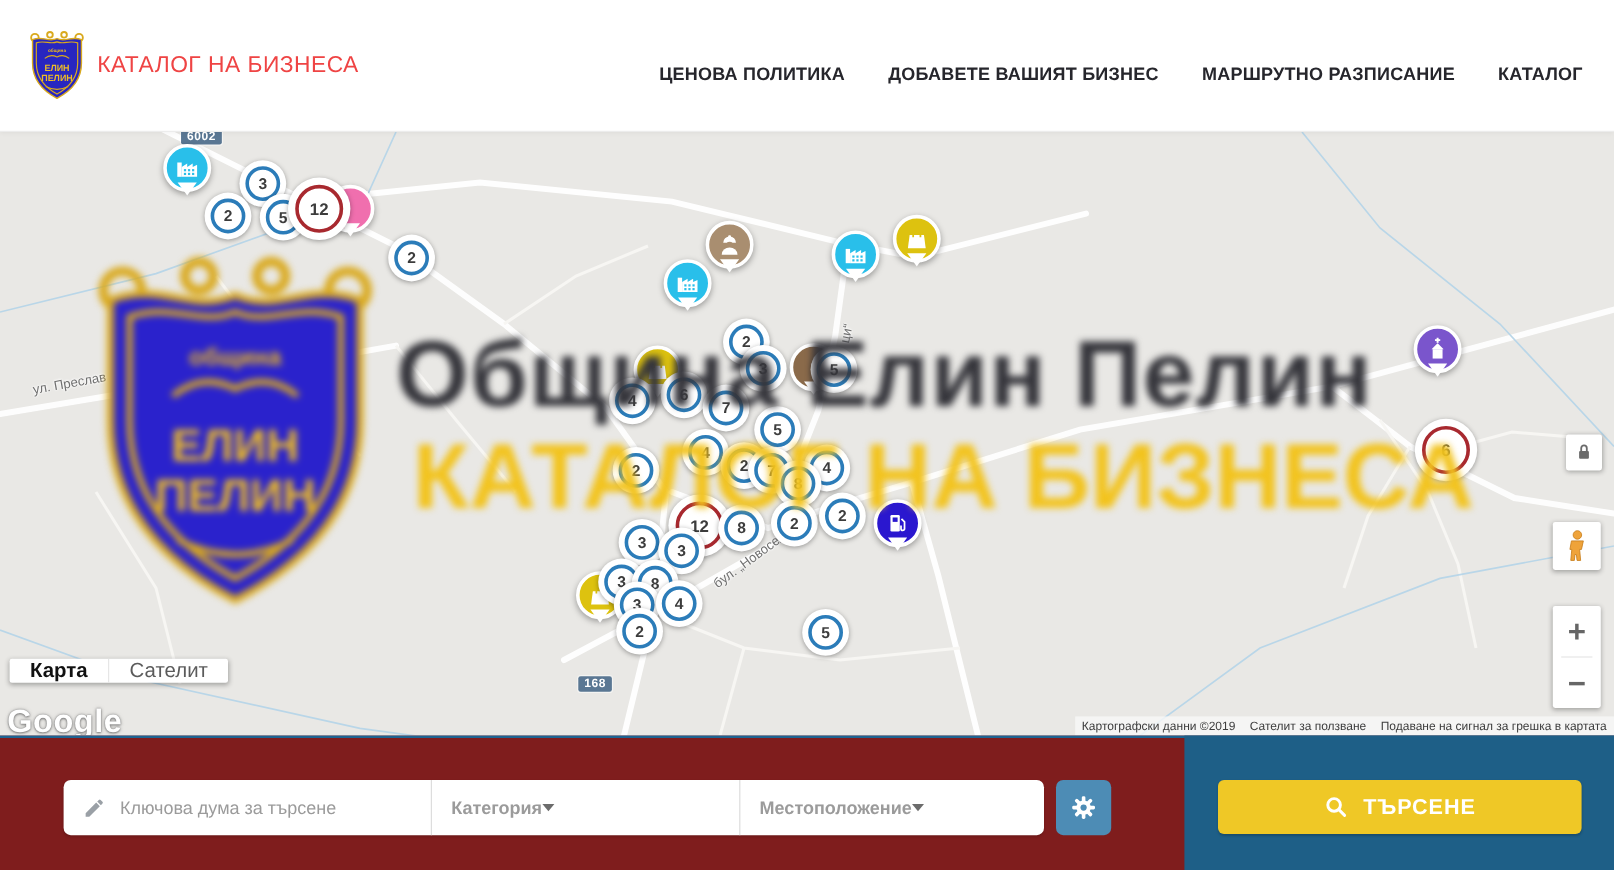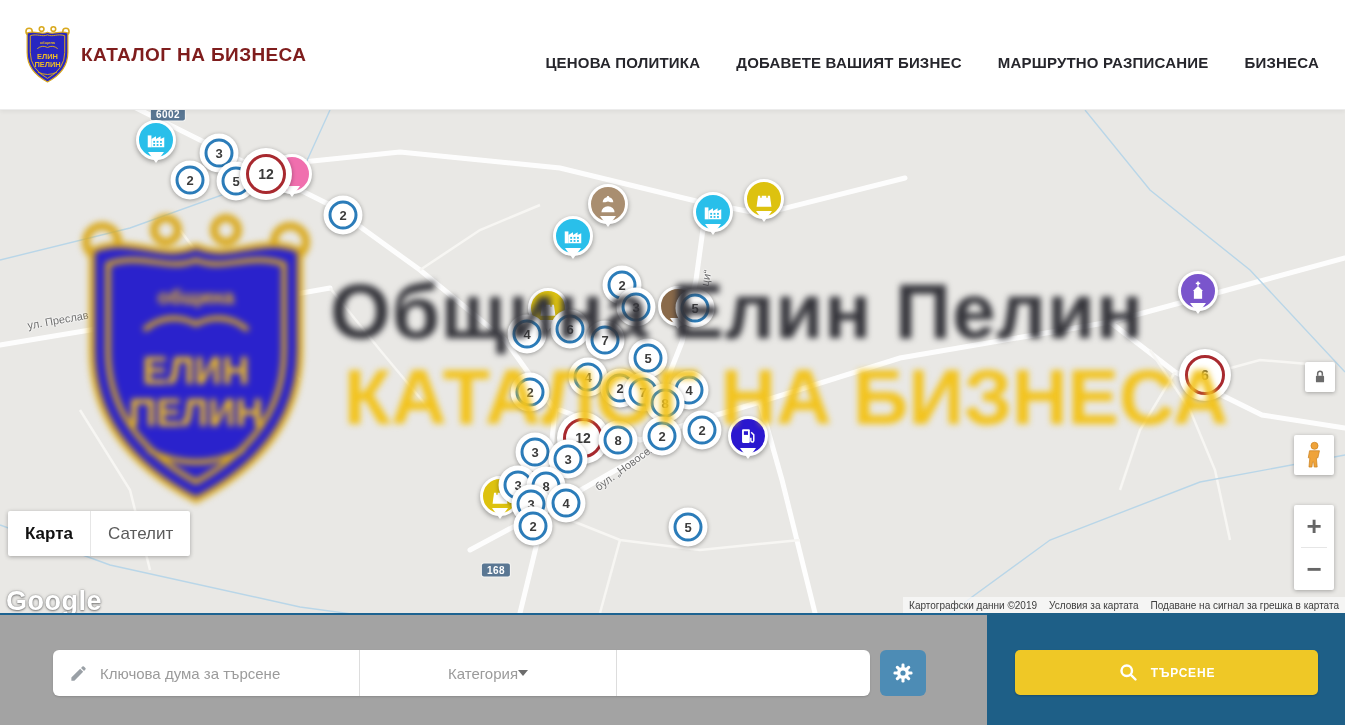--- a/index.html
+++ b/index.html
@@ -8,21 +8,21 @@
   .page { position:relative; width:1345px; height:725px; }
 
   
   .header { position:relative; height:110px; background:#fff;
     border-bottom:1px solid #ececec; box-shadow:0 2px 4px rgba(0,0,0,.05);
     display:flex; align-items:center; justify-content:space-between; z-index:30; }
   .brand { display:flex; align-items:center; margin-left:24px; cursor:pointer; }
   .brand svg { width:47px; height:63px; }
   .brand-text { margin-left:10px; }
   .brand-title { font-size:21px; font-weight:bold; color:#3a3a3a; letter-spacing:.2px; }
-  .brand-sub { font-size:19px; font-weight:bold; color:#7f1d1d; letter-spacing:.4px; margin-top:0; }
+  .brand-sub { font-size:19px; font-weight:normal; color:#ef4444; letter-spacing:.4px; margin-top:0; }
   .nav { display:flex; align-items:center; gap:36px; margin-right:26px;margin-top:16px; }
   .nav a { font-size:15px; font-weight:bold; color:#26262c; text-decoration:none;
     letter-spacing:.2px; cursor:pointer; }
 
   
   .map { position:relative; width:1345px; height:503px; background:#e9e8e5; overflow:hidden; }
   .map-roads { position:absolute; left:0; top:0; }
 
   .road-badge { position:absolute; transform:translate(-50%,-50%); background:#5a7793;
     color:#fff; font-size:10px; font-weight:bold; padding:1px 5px; border-radius:2px;
@@ -52,21 +52,21 @@
 
   
   .wm { position:absolute; z-index:6; pointer-events:none; }
   .wm-crest { left:76px; top:100px; width:240px; height:300px; filter:blur(3px); }
   .wm-line1 { left:330px; top:156px; font-size:78px; font-weight:bold; color:#35353b;
     letter-spacing:1px; filter:blur(3px); white-space:nowrap; }
   .wm-line2 { left:344px; top:243px; font-size:77px; font-weight:bold; color:#f2c31d;
     letter-spacing:0px; filter:blur(3px); white-space:nowrap; }
 
   
-  .maptype { position:absolute; left:8px; top:401px; height:45px; display:flex;
+  .maptype { position:absolute; left:8px; top:439px; height:20px; display:flex;
     background:#fff; border-radius:2px; box-shadow:0 1px 4px rgba(0,0,0,.3); z-index:10; }
   .maptype .cell { padding:0 17px; display:flex; align-items:center; font-size:17px; cursor:pointer; }
   .maptype .cell.active { font-weight:bold; color:#111; }
   .maptype .cell.inactive { color:#5b5b5b; border-left:1px solid #e6e6e6; }
 
   .glogo { position:absolute; left:6px; top:476px; font-size:27px; font-weight:bold;
     color:#fff; letter-spacing:.5px; z-index:10; cursor:pointer;
     text-shadow:0 0 1px #8a8a8a,0 1px 2px rgba(90,90,90,.7),0 0 3px rgba(120,120,120,.5); }
 
   .attrib { position:absolute; right:0; bottom:0; height:16px; display:flex; align-items:center;
@@ -80,49 +80,49 @@
   .lock-btn { left:1305px; top:252px; width:30px; height:30px; }
   .pegman-btn { left:1294px; top:325px; width:40px; height:40px; }
   .zoomctl { position:absolute; left:1294px; top:395px; width:40px; height:85px;
     background:#fff; border-radius:2px; box-shadow:0 1px 4px rgba(0,0,0,.3);
     display:flex; flex-direction:column; z-index:10; }
   .zoomctl .zbtn { flex:1; display:flex; align-items:center; justify-content:center;
     font-size:26px; font-weight:bold; color:#666; cursor:pointer; }
   .zoomctl .zdiv { height:1px; background:#e6e6e6; margin:0 7px; }
 
   
-  .searchbar { position:relative; height:112px; background:#a3a3a3;
+  .searchbar { position:relative; height:112px; background:#7f1d1d;
     border-top:2px solid #1d6391; z-index:20; }
   .searchbar .right-panel { position:absolute; right:0; top:-2px; width:358px; height:114px;
     background:#1e5f87; }
   .search-group { position:absolute; left:53px; top:35px; width:817px; height:46px;
     background:#fff; border-radius:6px; display:flex; align-items:stretch;
     box-shadow:0 1px 2px rgba(0,0,0,.15); }
   .sg-section { display:flex; align-items:center; position:relative; }
   .sg-keyword { width:306px; padding-left:16px; }
   .sg-keyword svg { width:19px; height:19px; flex:none; }
   .sg-keyword input { border:none; outline:none; flex:1; margin-left:12px; font-size:15px;
     color:#444; font-family:"Liberation Sans",sans-serif; background:transparent; }
   .sg-keyword input::placeholder { color:#9b9b9b; }
   .sg-divider { width:1px; background:#ddd; margin:0; }
-  .sg-select { cursor:pointer; padding:16px 16px; justify-content:center; }
+  .sg-select { cursor:pointer; padding:16px 16px; justify-content:flex-start;font-weight:bold; }
   .sg-cat { width:256px; }
   .sg-loc { width:253px; }
   .sg-select .lbl { font-size:15px; color:#9b9b9b; }
   .caret { width:0; height:0; border-left:5px solid transparent;
     border-right:5px solid transparent; border-top:6px solid #6c6c6c; }
   .gear-btn { position:absolute; left:880px; top:35px; width:46px; height:46px;
     border-radius:6px; background:#4d8cb5; border:none; display:flex; align-items:center;
     justify-content:center; cursor:pointer; }
   .gear-btn svg { width:24px; height:24px; }
   .search-btn { position:absolute; left:1015px; top:35px; width:303px; height:45px;
     background:#efc826; border:none; border-radius:5px; display:flex; align-items:center;
     justify-content:center; gap:12px; cursor:pointer; box-shadow:0 1px 2px rgba(0,0,0,.2); }
   .search-btn svg { width:21px; height:21px; }
-  .search-btn .txt { font-size:12px; font-weight:bold; color:#fff; letter-spacing:.8px;
+  .search-btn .txt { font-size:18px; font-weight:bold; color:#fff; letter-spacing:.8px;
     font-family:"Liberation Sans",sans-serif; }
 </style>
 </head>
 <body>
 
 <div class="page">
 
   <div class="header">
     <div class="brand">
       <svg viewBox="0 0 120 150">
@@ -139,21 +139,21 @@
         <path d="M36 120 Q60 132 84 120" fill="none" stroke="#d9a91e" stroke-width="2.5"></path>
       </svg>
       <div class="brand-text">
         <div class="brand-sub">КАТАЛОГ НА БИЗНЕСА</div>
       </div>
     </div>
     <nav class="nav">
       <a>ЦЕНОВА ПОЛИТИКА</a>
       <a>ДОБАВЕТЕ ВАШИЯТ БИЗНЕС</a>
       <a>МАРШРУТНО РАЗПИСАНИЕ</a>
-      <a>БИЗНЕСА</a>
+      <a>КАТАЛОГ</a>
     </nav>
   </div>
 
   <div class="map">
     <svg class="map-roads" width="1345" height="503">
       <g stroke="#ffffff" stroke-width="5" fill="none" opacity="0.95" stroke-linecap="round">
         <path d="M130 -5 L250 55 L330 95 L420 160 L505 230 L555 300 L545 400 L520 503"></path>
         <path d="M0 235 L150 210 L330 178"></path>
         <path d="M560 300 L640 330 L700 310 L760 292 L900 248 L1110 212 L1345 148"></path>
         <path d="M707 90 L696 170 L682 232 L655 300"></path>
@@ -389,21 +389,21 @@
 
     <div class="maptype">
       <div class="cell active">Карта</div>
       <div class="cell inactive">Сателит</div>
     </div>
 
     <div class="glogo">Google</div>
 
     <div class="attrib">
       <span>Картографски данни ©2019</span>
-      <span class="link">Условия за картата</span>
+      <span class="link">Сателит за ползване</span>
       <span class="link">Подаване на сигнал за грешка в картата</span>
     </div>
 
     <div class="sq-btn lock-btn">
       <svg width="14" height="16" viewBox="0 0 24 26">
         <rect x="5" y="11" width="14" height="11" rx="1.5" fill="#6b6b6b"></rect>
         <path d="M8 11 V7 a4 4 0 0 1 8 0 v4" stroke="#6b6b6b" stroke-width="2.6" fill="none"></path>
       </svg>
     </div>
 
@@ -430,20 +430,24 @@
           <path fill="#9aa0a6" d="M3 17.2 V21 h3.8 L17.9 9.9 14.1 6.1 Z M20.7 7.1 a1.3 1.3 0 0 0 0-1.9 L18.8 3.3 a1.3 1.3 0 0 0-1.9 0 L15.2 5 19 8.8 Z"></path>
         </svg>
         <input type="text" placeholder="Ключова дума за търсене" style="">
       </div>
       <div class="sg-divider"></div>
       <div class="sg-section sg-select sg-cat">
         <span class="lbl">Категория</span>
         <span class="caret"></span>
       </div>
       <div class="sg-divider"></div>
+      <div class="sg-section sg-select sg-loc">
+        <span class="lbl">Местоположение</span>
+        <span class="caret"></span>
+      </div>
     </div>
 
     <button class="gear-btn">
       <svg viewBox="0 0 24 24">
         <g fill="#fff">
           <rect x="10.5" y="2.5" width="3" height="19" rx="1.2"></rect>
           <rect x="10.5" y="2.5" width="3" height="19" rx="1.2" transform="rotate(45 12 12)"></rect>
           <rect x="10.5" y="2.5" width="3" height="19" rx="1.2" transform="rotate(90 12 12)"></rect>
           <rect x="10.5" y="2.5" width="3" height="19" rx="1.2" transform="rotate(135 12 12)"></rect>
           <circle cx="12" cy="12" r="6"></circle>

